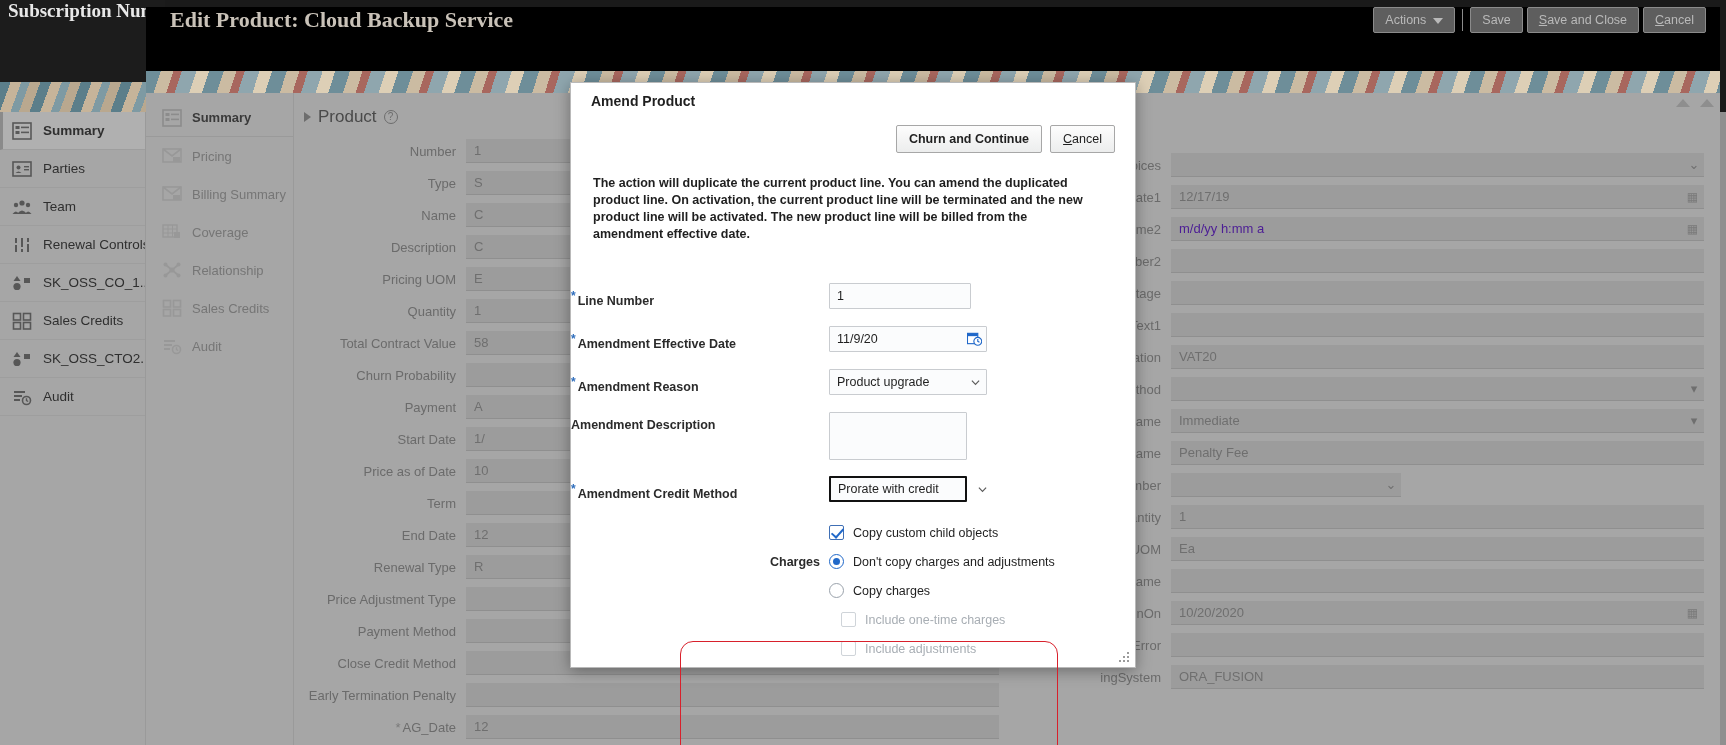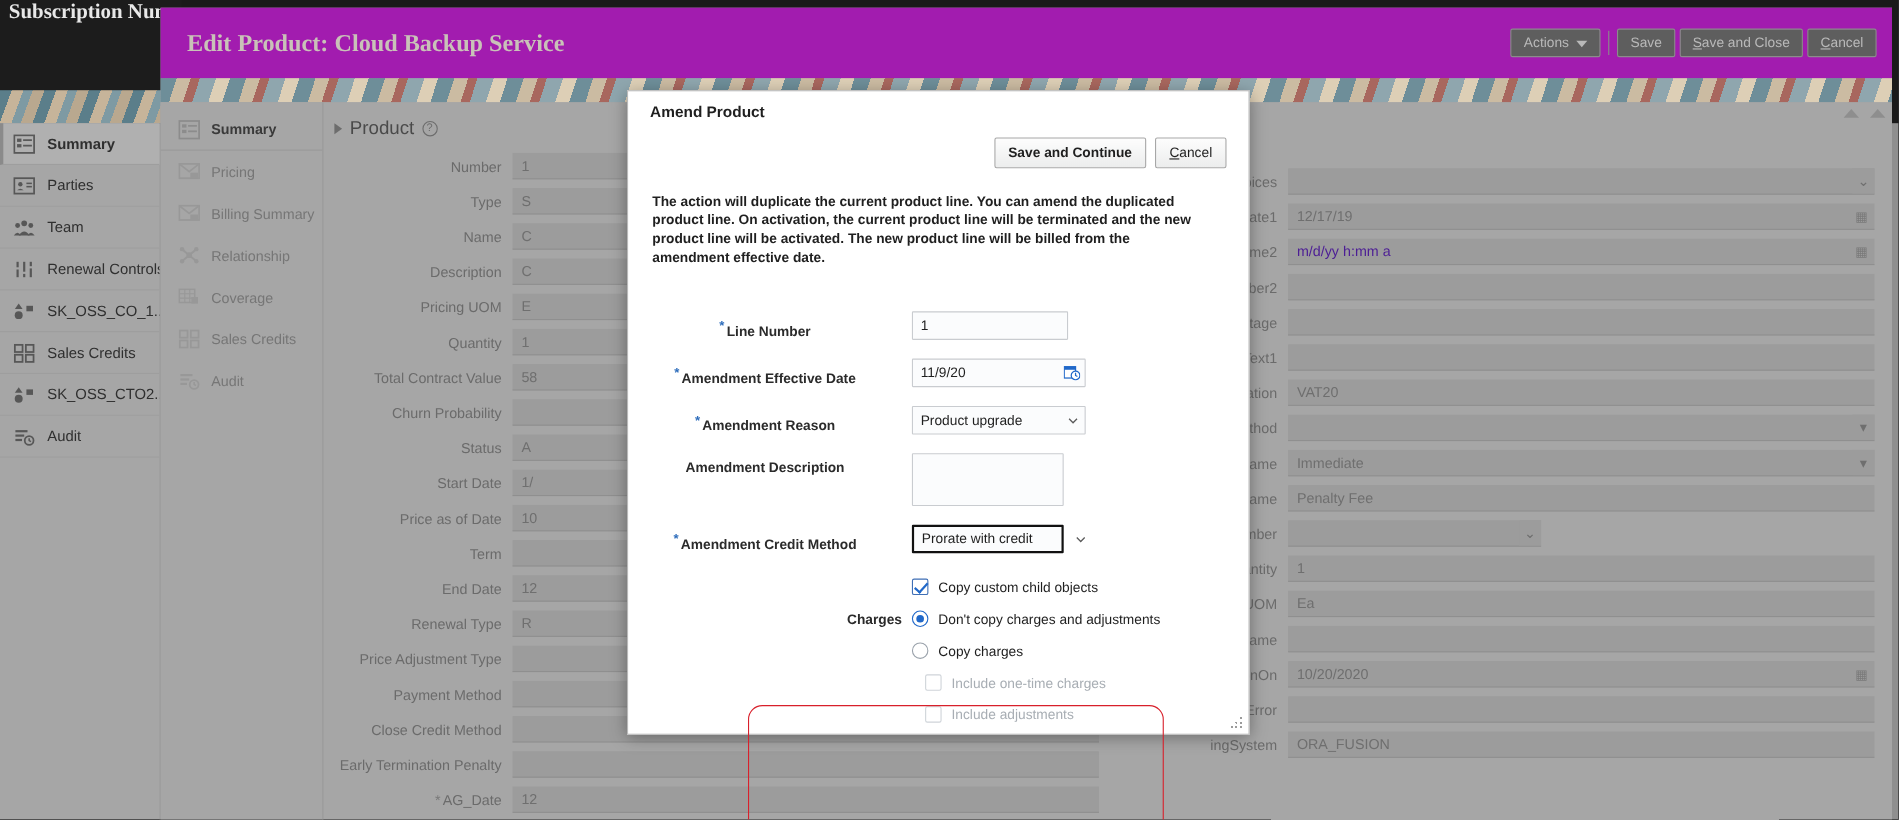--- a/index.html
+++ b/index.html
@@ -79,22 +79,22 @@
 
   
   .edit-window {
     position: absolute; left: 146px; top: 7px;
     width: 1574px; height: 738px;
     background: #a6a6a6;
     z-index: 3;
   }
   .ew-titlebar {
     position: relative;
-    height: 64px; background: #a21caf;
-    display: flex; align-items: center; padding: 0 14px 0 24px;
+    height: 64px; background: #000000;
+    display: flex; align-items: flex-start; padding: 0 14px 0 24px;
   }
   .ew-title {
     font-family: "Liberation Serif", serif;
     font-size: 22px; font-weight: 700; color: #c9c2b8;
     white-space: nowrap;
   }
   .ew-toolbar { margin-left: auto; display: flex; align-items: center; gap: 4px; }
   .tb-btn {
     border: 1px solid #8b8b8b; background: #5e5e5e;
     color: #b9b9b9; font-size: 12.5px;
@@ -210,21 +210,21 @@
 
   .dlg-text {
     padding: 22px 40px 0 22px;
     font-size: 12.5px; color: #1f1f1f; font-weight: 700; line-height: 1.35;
   }
   .dlg-sep { height: 1px; background: #d9dee3; margin: 18px 22px 0 22px; }
 
   .dlg-form { padding: 22px 0 0 0; position: relative; }
   .drow { display: flex; align-items: flex-start; margin-bottom: 12px; }
   .dlabel {
-    width: 258px; flex: none; text-align: center; padding-right: 9px;
+    width: 258px; flex: none; text-align: left; padding-right: 9px;
     font-size: 12.5px; color: #2b2b2b; font-weight: 700;
     line-height: 26px; white-space: nowrap;
   }
   .dlabel .star { color: #2f6ebc; font-size: 12px; vertical-align: super; margin-right: 2px; }
   .dfield { position: relative; }
   .dinput {
     width: 142px; height: 26px; border: 1px solid #c9ccd0;
     background: #fbfcfd; font-size: 12.5px; color: #1f1f1f;
     padding: 0 7px; border-radius: 1px;
     font-family: "Liberation Sans", sans-serif;
@@ -447,47 +447,47 @@
         <div class="itab">
           <svg class="itab-icon" viewBox="0 0 20 18">
               <rect x="1" y="2" width="18" height="13" fill="none" stroke="#8d8d8d" stroke-width="1.6"></rect>
               <path d="M1 2 L10 9 L19 2" fill="none" stroke="#8d8d8d" stroke-width="1.6"></path>
               <rect x="11" y="10" width="7" height="5" fill="#8d8d8d"></rect>
             </svg>
           <span>Billing Summary</span>
         </div>
         <div class="itab">
           <svg class="itab-icon" viewBox="0 0 20 18">
+              <rect x="1" y="2" width="14" height="12" fill="none" stroke="#8d8d8d" stroke-width="1.4"></rect>
+              <g stroke="#8d8d8d" stroke-width="1">
+                <line x1="1" y1="6" x2="15" y2="6"></line>
+                <line x1="1" y1="10" x2="15" y2="10"></line>
+                <line x1="6" y1="2" x2="6" y2="14"></line>
+                <line x1="10.5" y1="2" x2="10.5" y2="14"></line>
+              </g>
+              <rect x="12" y="9" width="6" height="6" fill="#8d8d8d"></rect>
+            </svg>
+          <span>Coverage</span>
+        </div>
+        <div class="itab">
+          <svg class="itab-icon" viewBox="0 0 20 18">
               <g stroke="#8d8d8d" stroke-width="1.8">
                 <line x1="4" y1="4" x2="16" y2="14"></line>
                 <line x1="16" y1="4" x2="4" y2="14"></line>
               </g>
               <circle cx="10" cy="9" r="2.6" fill="#8d8d8d"></circle>
               <circle cx="3.5" cy="3.5" r="2" fill="#8d8d8d"></circle>
               <circle cx="16.5" cy="3.5" r="2" fill="#8d8d8d"></circle>
               <circle cx="3.5" cy="14.5" r="2" fill="#8d8d8d"></circle>
               <circle cx="16.5" cy="14.5" r="2" fill="#8d8d8d"></circle>
             </svg>
           <span>Relationship</span>
         </div>
         <div class="itab">
           <svg class="itab-icon" viewBox="0 0 20 18">
-              <rect x="1" y="2" width="14" height="12" fill="none" stroke="#8d8d8d" stroke-width="1.4"></rect>
-              <g stroke="#8d8d8d" stroke-width="1">
-                <line x1="1" y1="6" x2="15" y2="6"></line>
-                <line x1="1" y1="10" x2="15" y2="10"></line>
-                <line x1="6" y1="2" x2="6" y2="14"></line>
-                <line x1="10.5" y1="2" x2="10.5" y2="14"></line>
-              </g>
-              <rect x="12" y="9" width="6" height="6" fill="#8d8d8d"></rect>
-            </svg>
-          <span>Coverage</span>
-        </div>
-        <div class="itab">
-          <svg class="itab-icon" viewBox="0 0 20 18">
               <g fill="none" stroke="#8d8d8d" stroke-width="1.6">
                 <rect x="1.5" y="1.5" width="7" height="6.5"></rect>
                 <rect x="11.5" y="1.5" width="7" height="6.5"></rect>
                 <rect x="1.5" y="10.5" width="7" height="6.5"></rect>
                 <rect x="11.5" y="10.5" width="7" height="6.5"></rect>
               </g>
             </svg>
           <span>Sales Credits</span>
         </div>
         <div class="itab">
@@ -540,21 +540,21 @@
               </div>
             <div class="frow">
                 <div class="flabel">Total Contract Value</div>
                 <div class="fvalue">58</div>
               </div>
             <div class="frow">
                 <div class="flabel">Churn Probability</div>
                 <div class="fvalue"></div>
               </div>
             <div class="frow">
-                <div class="flabel">Status</div>
+                <div class="flabel">Payment</div>
                 <div class="fvalue">A</div>
               </div>
             <div class="frow">
                 <div class="flabel">Start Date</div>
                 <div class="fvalue">1/</div>
               </div>
             <div class="frow">
                 <div class="flabel">Price as of Date</div>
                 <div class="fvalue">10</div>
               </div>
@@ -693,21 +693,21 @@
     </div>
   </div>
 
   <div class="right-edge-scroll"></div>
 
   <div class="dialog">
 
     <div class="dlg-title">Amend Product</div>
 
     <div class="dlg-actions">
-      <button class="dlg-btn primary">Save and Continue</button>
+      <button class="dlg-btn primary">Churn and Continue</button>
       <button class="dlg-btn"><span class="acc">C</span><span>ancel</span></button>
     </div>
 
     <div class="dlg-text">The action will duplicate the current product line. You can amend the duplicated product line. On activation, the current product line will be terminated and the new product line will be activated. The new product line will be billed from the amendment effective date.</div>
     <div class="dlg-sep"></div>
 
     <div class="dlg-form">
 
       <div class="drow">
         <div class="dlabel"><span class="star">*</span><span>Line Number</span></div>

